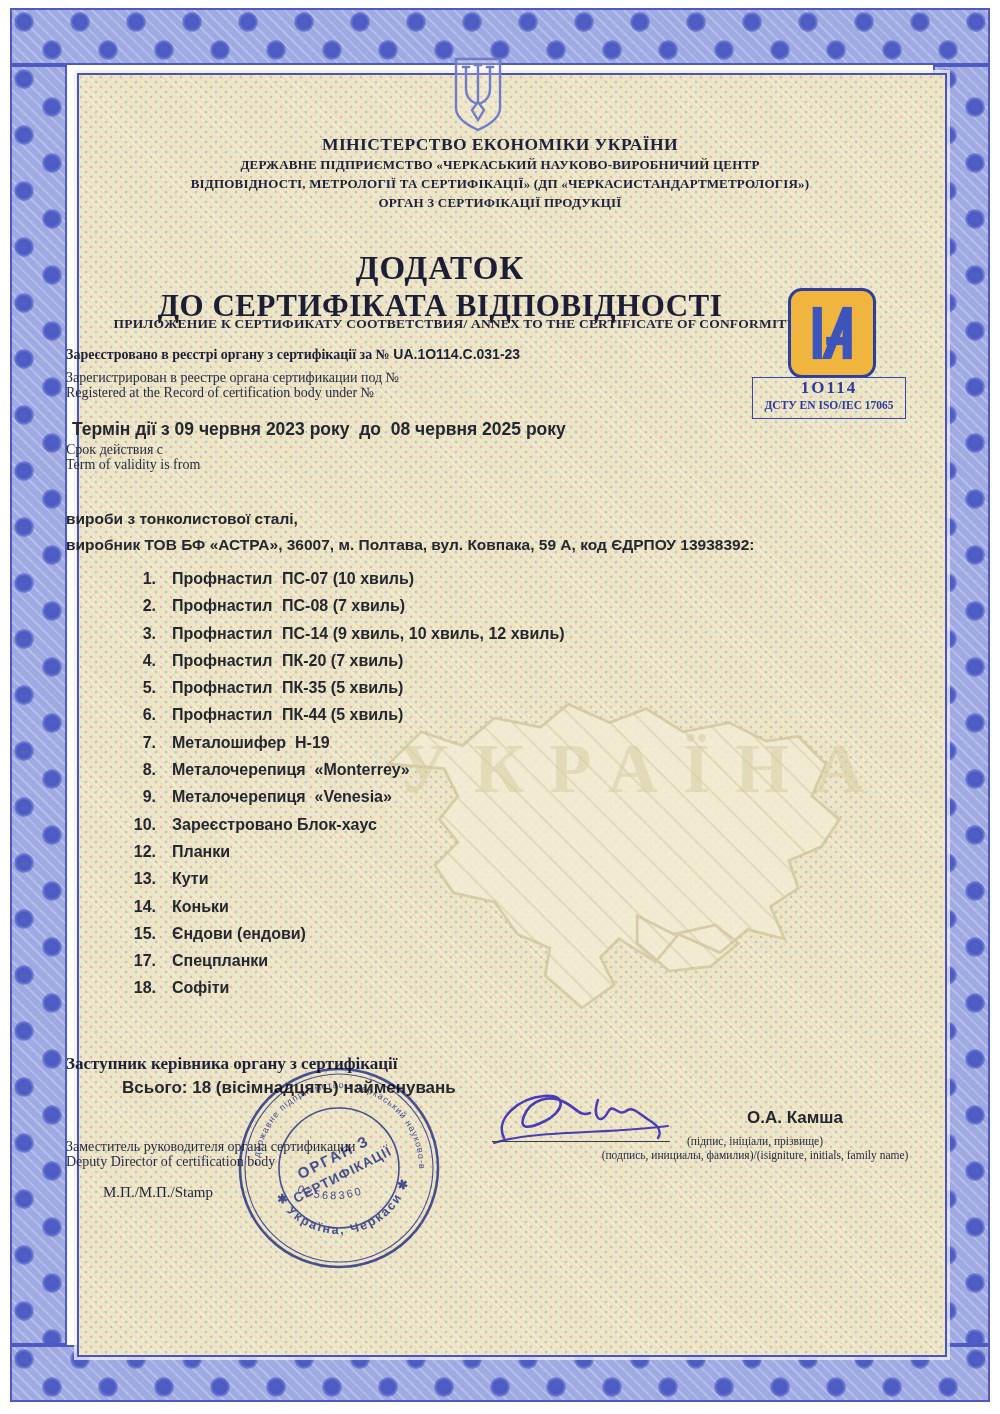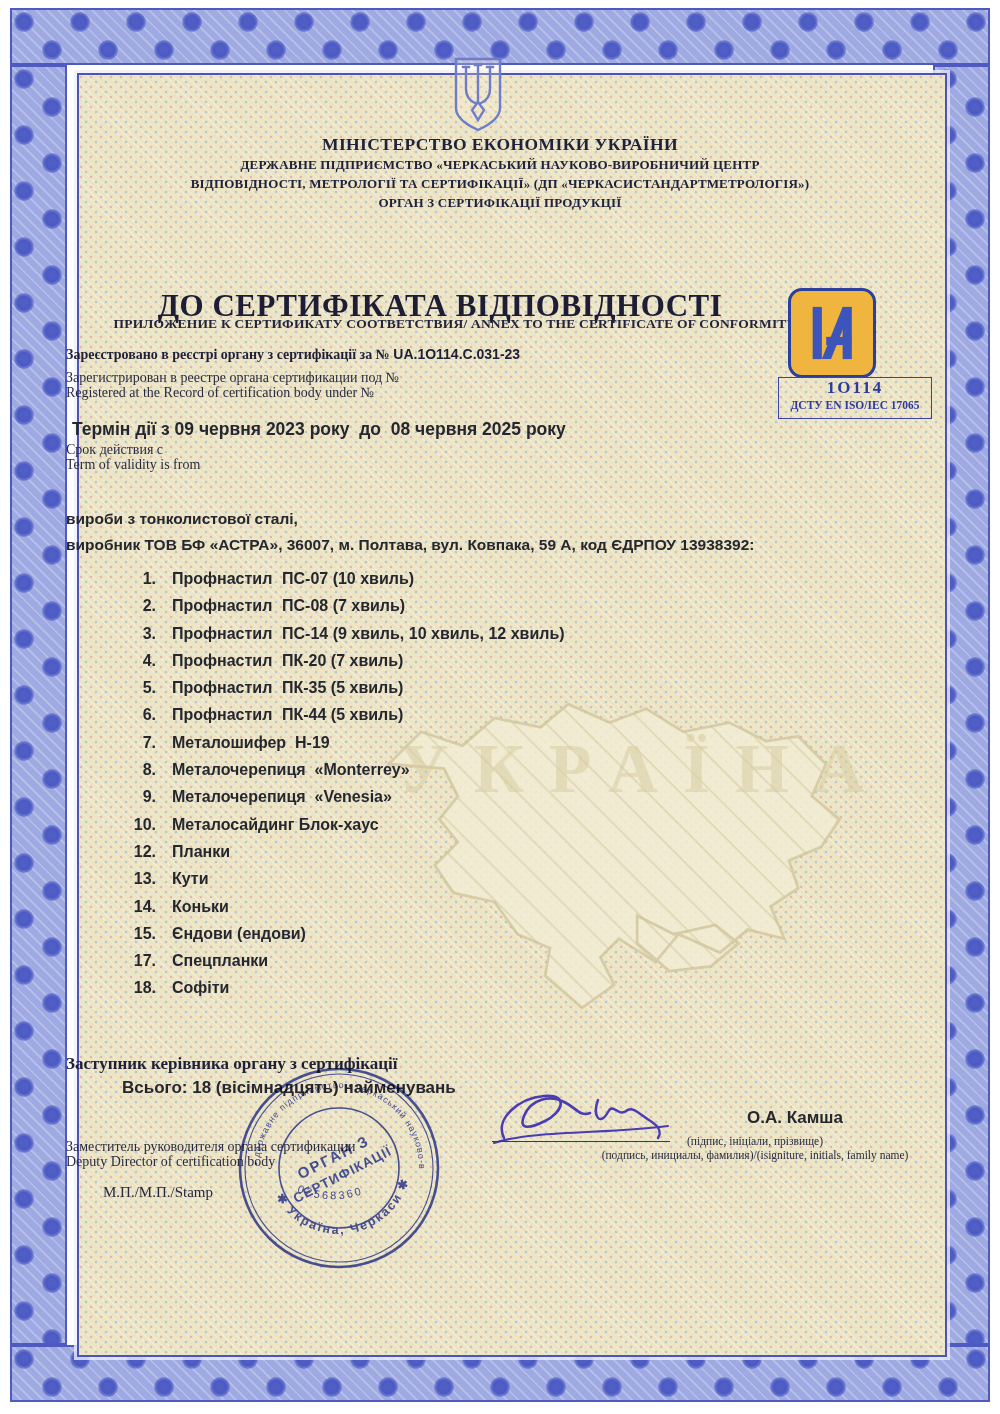--- a/index.html
+++ b/index.html
@@ -46,21 +46,21 @@
   .org-l23{font-size:13px;font-weight:bold;letter-spacing:.2px;line-height:19px;}
 
   .title-main{left:90px;top:250px;width:700px;font-size:33px;font-weight:bold;letter-spacing:1px;color:#1d1e35;}
   .title-sub{left:90px;top:288px;width:700px;font-size:31px;font-weight:bold;letter-spacing:.5px;color:#1d1e35;}
   .title-tri{left:70px;top:316px;width:770px;font-size:13.5px;font-weight:bold;letter-spacing:.2px;color:#23243c;}
 
   
   .mark-box{left:788px;top:288px;width:82px;height:84px;background:#f0b53e;
     border:3px solid #2b3f9e;border-radius:14px;display:flex;align-items:center;justify-content:center;}
   .code-box{left:752px;top:377px;width:152px;height:40px;border:1.5px solid #3946a8;
-    color:#2d3a9e;text-align:center;font-weight:bold;margin-left:26px;}
+    color:#2d3a9e;text-align:center;font-weight:bold;}
   .code-box .c1{font-size:17px;letter-spacing:2px;line-height:20px;}
   .code-box .c2{font-size:11.5px;line-height:14px;}
 
   .reg-line{left:66px;top:346px;width:720px;font-size:14px;font-weight:bold;color:#1f2038;}
   .reg-sub{left:66px;top:371px;}
   .term-line{left:66px;top:419px;font-size:17.5px;font-weight:bold;color:#26272e;white-space:pre;padding-left:6px;}
   .term-sub{left:66px;top:443px;}
 
   .prod{left:66px;top:506px;width:820px;font-size:15.5px;font-weight:bold;color:#26272e;line-height:26px;}
 
@@ -121,20 +121,21 @@
     </g>
   </svg>
 
   <div class="abs org-lines">
     <div class="org-l1">МІНІСТЕРСТВО ЕКОНОМІКИ УКРАЇНИ</div>
     <div class="org-l23">ДЕРЖАВНЕ ПІДПРИЄМСТВО «ЧЕРКАСЬКИЙ НАУКОВО-ВИРОБНИЧИЙ ЦЕНТР</div>
     <div class="org-l23">ВІДПОВІДНОСТІ, МЕТРОЛОГІЇ ТА СЕРТИФІКАЦІЇ» (ДП «ЧЕРКАСИСТАНДАРТМЕТРОЛОГІЯ»)</div>
     <div class="org-l23">ОРГАН З СЕРТИФІКАЦІЇ ПРОДУКЦІЇ</div>
   </div>
 
+  <div class="abs ctr title-main">ДОДАТОК</div>
   <div class="abs ctr title-sub">ДО СЕРТИФІКАТА ВІДПОВІДНОСТІ</div>
   <div class="abs ctr title-tri">ПРИЛОЖЕНИЕ К СЕРТИФИКАТУ СООТВЕТСТВИЯ/ ANNEX TO THE CERTIFICATE OF CONFORMITY</div>
 
   <div class="abs mark-box">
     <svg width="58" height="62" viewBox="0 0 60 64">
       <g fill="#3b55bc">
         <rect x="10" y="5" width="9.5" height="54"></rect>
         <rect x="41" y="5" width="9.5" height="54"></rect>
         <path d="M41 5 h9.5 L29 59 h-9.5 z"></path>
         <rect x="24" y="36" width="26" height="8.5"></rect>
@@ -203,21 +204,21 @@
       <div class="li">
         <span class="num">8.</span>
         <span class="nm">Металочерепиця  «Monterrey»</span>
       </div>
       <div class="li">
         <span class="num">9.</span>
         <span class="nm">Металочерепиця  «Venesia»</span>
       </div>
       <div class="li">
         <span class="num">10.</span>
-        <span class="nm">Металосайдинг Блок-хаус</span>
+        <span class="nm">Зареєстровано Блок-хаус</span>
       </div>
       <div class="li">
         <span class="num">12.</span>
         <span class="nm">Планки</span>
       </div>
       <div class="li">
         <span class="num">13.</span>
         <span class="nm">Кути</span>
       </div>
       <div class="li">

